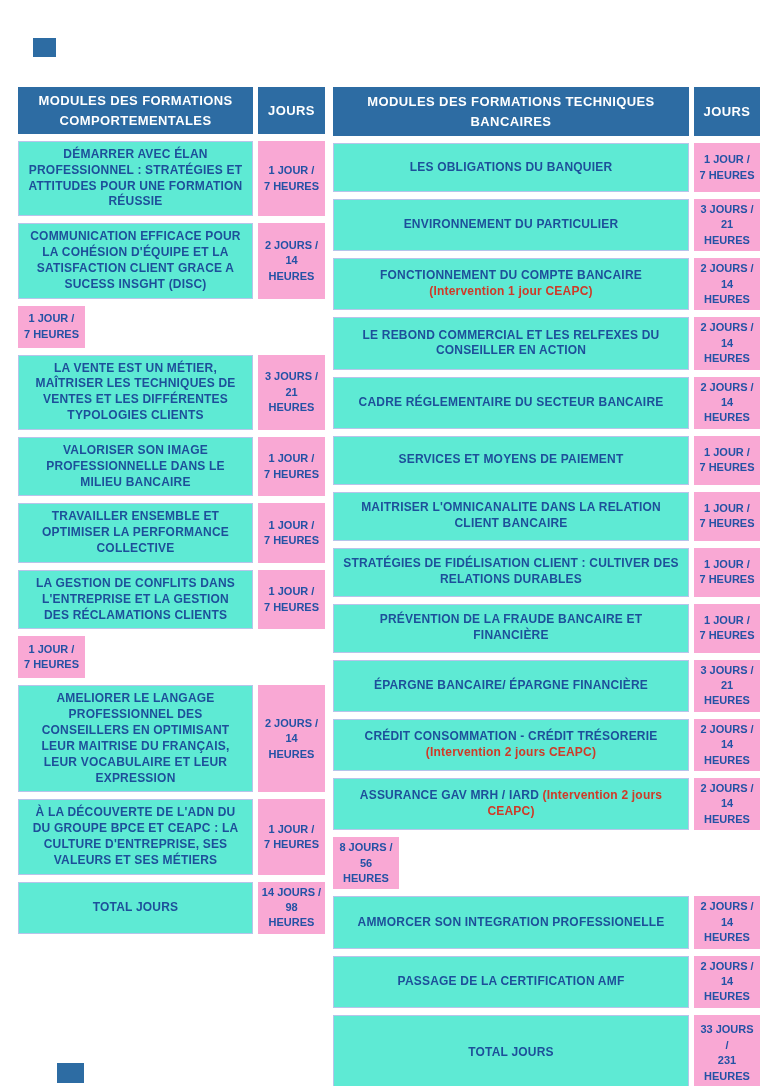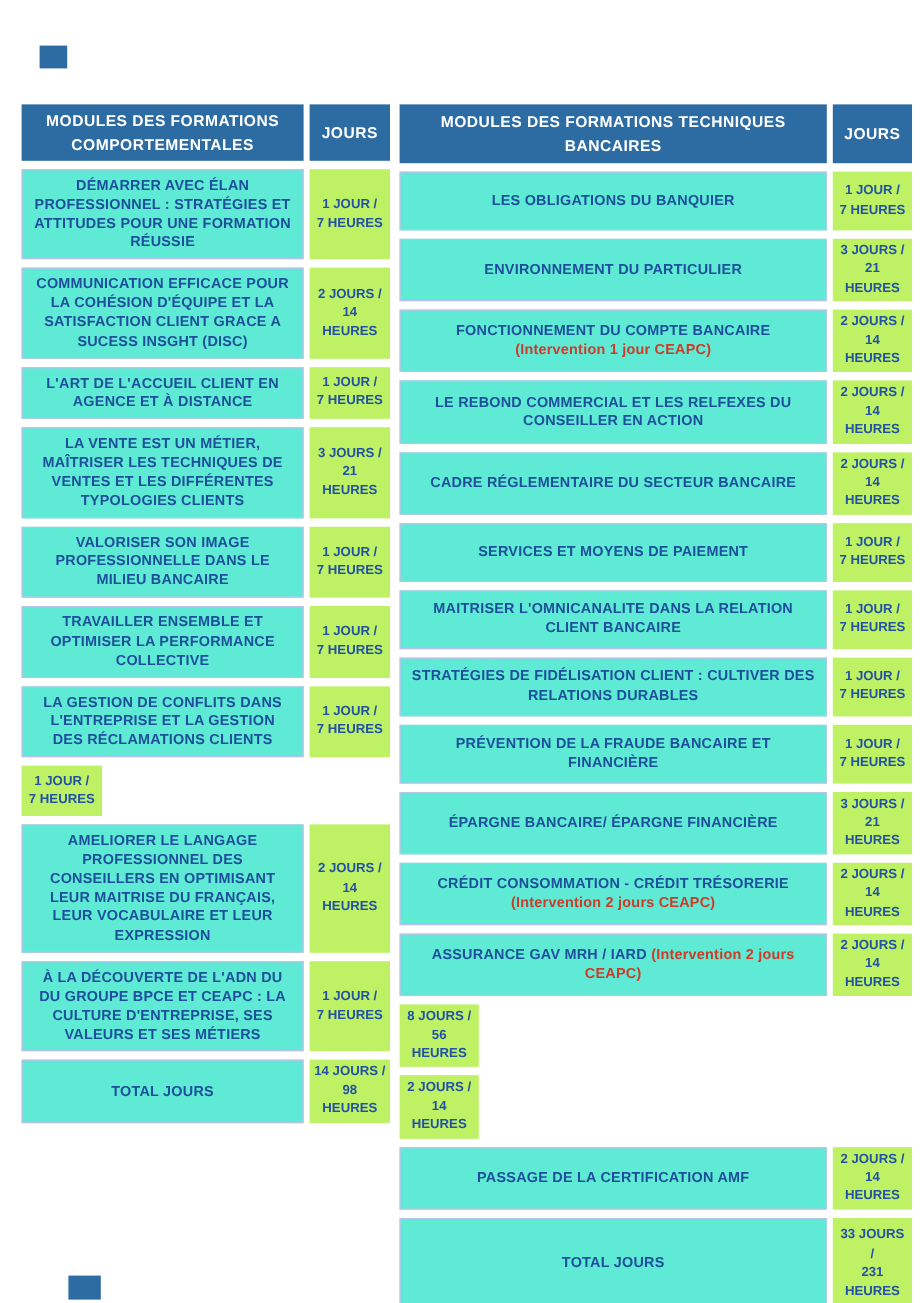--- a/index.html
+++ b/index.html
@@ -40,21 +40,21 @@
     background:#5eead4;
     border:1.5px solid #b7c4ea;
     padding:5px 9px;
     color:#1d4f9a;
     font-weight:bold;
     font-size:12px;
     line-height:1.32;
     letter-spacing:0.2px;
   }
   .jours-cell{
-    background:#bef264;
+    background:#f9a8d4;
     padding:3px 2px;
     color:#2352a5;
     font-weight:bold;
     font-size:11px;
     line-height:1.4;
   }
   .table-left .jours-cell{width:67px;}
   .table-right .jours-cell{width:66px;}
 
   .hdr{
@@ -110,23 +110,20 @@
       <div class="cell module">
           <div class="txt"><span>COMMUNICATION EFFICACE POUR LA COHÉSION D'ÉQUIPE ET LA SATISFACTION CLIENT GRACE A SUCESS INSGHT (DISC)</span></div>
         </div>
       <div class="cell jours-cell">
           <span class="pre">2 JOURS /
 14
 HEURES</span>
         </div>
     </div>
     <div class="row">
-      <div class="cell module">
-          <div class="txt"><span>L'ART DE L'ACCUEIL CLIENT EN AGENCE ET À DISTANCE</span></div>
-        </div>
       <div class="cell jours-cell">
           <span class="pre">1 JOUR /
 7 HEURES</span>
         </div>
     </div>
     <div class="row">
       <div class="cell module">
           <div class="txt"><span>LA VENTE EST UN MÉTIER, MAÎTRISER LES TECHNIQUES DE VENTES ET LES DIFFÉRENTES TYPOLOGIES CLIENTS</span></div>
         </div>
       <div class="cell jours-cell">
@@ -326,20 +323,23 @@
         </div>
     </div>
     <div class="row">
       <div class="cell jours-cell">
           <span class="pre">8 JOURS /
 56
 HEURES</span>
         </div>
     </div>
     <div class="row">
+      <div class="cell module">
+          <div class="txt"><span>AMMORCER SON INTEGRATION PROFESSIONELLE</span></div>
+        </div>
       <div class="cell jours-cell">
           <span class="pre">2 JOURS /
 14
 HEURES</span>
         </div>
     </div>
     <div class="row">
       <div class="cell module">
           <div class="txt"><span>PASSAGE DE LA CERTIFICATION AMF</span></div>
         </div>

